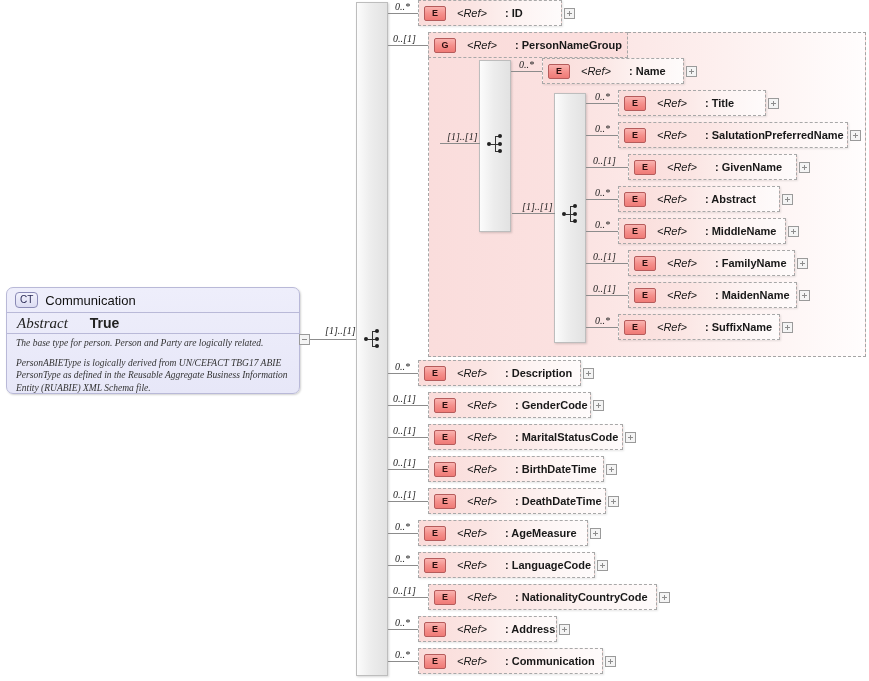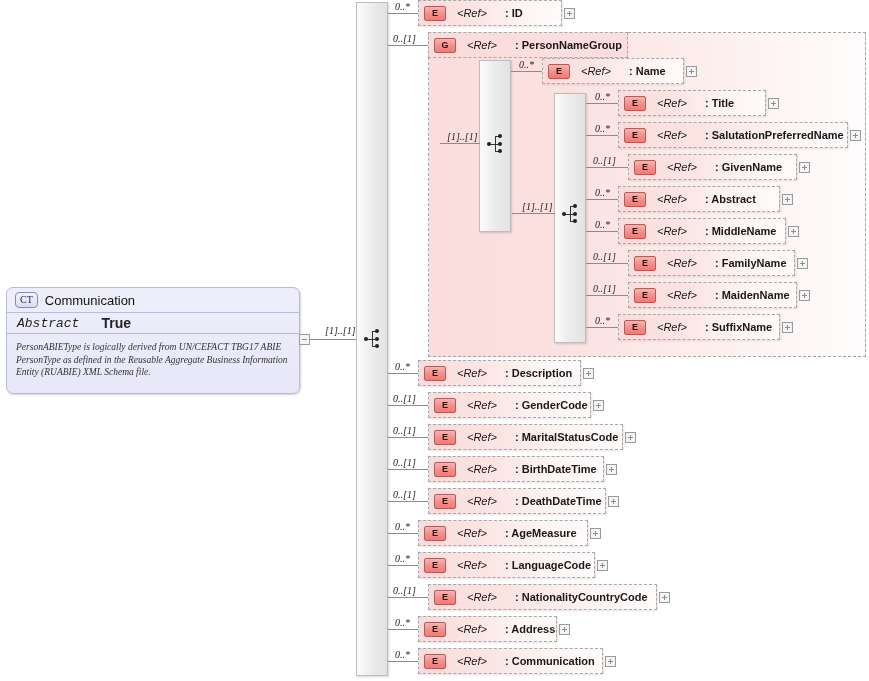--- a/index.html
+++ b/index.html
@@ -24,26 +24,26 @@
     background:linear-gradient(to bottom,#eeeefb 0%,#e7e7f8 100%);
     border:1px solid #b9b9d8;border-radius:7px;
     box-shadow:1px 1px 2px rgba(0,0,0,.18);
     overflow:hidden;
   }
   .ct-head{height:24px;display:flex;align-items:center;gap:7px;padding:0 8px;}
   .ct-tag{
     display:inline-block;border:1px solid #8a8ab5;border-radius:4px;
     background:linear-gradient(to bottom,#f2f2fd,#dcdcf2);
     font-size:10px;line-height:12px;padding:1px 4px;color:#2a2a55;
-    font-family:Liberation Serif, serif;
+    font-family:Liberation Sans, sans-serif;
   }
   .ct-title{font-size:13px;color:#111;font-family:"Liberation Sans", sans-serif;}
   .ct-rule{height:1px;background:#b9b9d8;margin:0;}
   .ct-row{display:flex;align-items:center;gap:22px;padding:2px 10px;height:16px;}
-  .ct-key{font-size:13px;font-style:italic;color:#222;font-family:Liberation Mono, monospace;}
+  .ct-key{font-size:15px;font-style:italic;color:#222;font-family:Liberation Serif, serif;}
   .ct-val{font-size:14px;font-weight:bold;color:#222;font-family:"Liberation Sans", sans-serif;}
   .ct-doc{
     padding:3px 9px 0 9px;font-size:9.5px;font-style:italic;color:#333;
     font-family:"Liberation Serif", serif;line-height:12.5px;
   }
   .ct-doc.second{padding-top:7px;}
 
   
   .pm{
     position:absolute;width:11px;height:11px;box-sizing:border-box;
@@ -125,20 +125,21 @@
     <div class="ct-head">
       <span class="ct-tag">CT</span>
       <span class="ct-title">Communication</span>
     </div>
     <div class="ct-rule"></div>
     <div class="ct-row">
       <span class="ct-key">Abstract</span>
       <span class="ct-val">True</span>
     </div>
     <div class="ct-rule"></div>
+    <div class="ct-doc">The base type for person. Person and Party are logically related.</div>
     <div class="ct-doc second">PersonABIEType is logically derived from UN/CEFACT TBG17 ABIE PersonType as defined in the Reusable Aggregate Business Information Entity (RUABIE) XML Schema file.</div>
   </div>
 
   <div class="pm minus" style="left:299px;top:334px;"></div>
   <div class="hline" style="left:310px;top:339px;width:56px;"></div>
   <div class="card" style="left:325px;top:325px;">[1]..[1]</div>
 
   <div class="compbar" style="left:356px;top:2px;width:32px;height:674px;"></div>
   <div class="seqicon" style="left:364px;top:328px;">
     <span class="dotl"></span>

